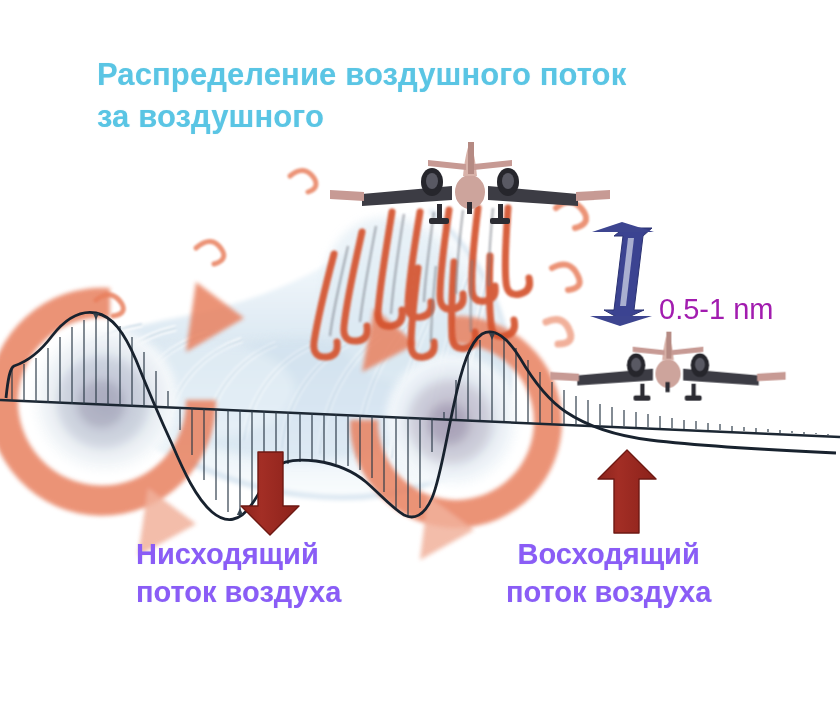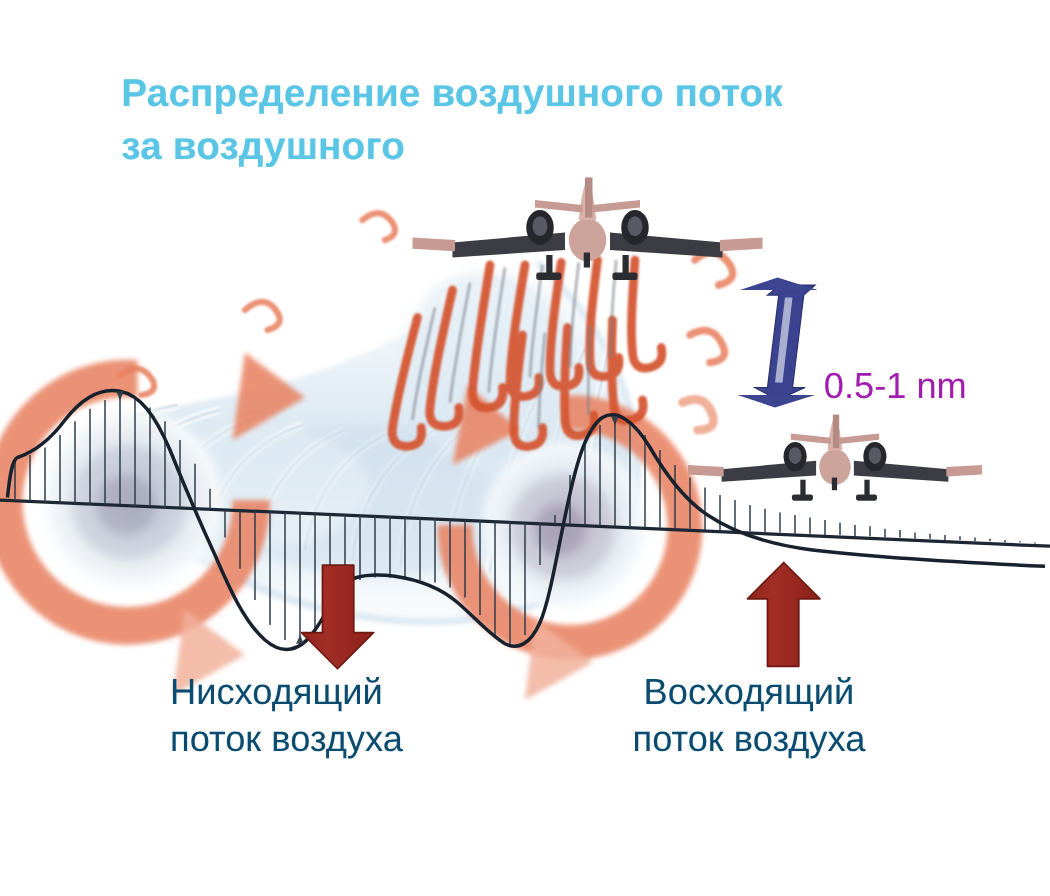--- a/index.html
+++ b/index.html
@@ -51,23 +51,23 @@
     top: 265px;
     color: #a21caf;
     font-size: 29px;
     font-weight: normal;
     line-height: 1;
     white-space: nowrap;
     margin-top: 30px;
   }
   .flow-label {
     position: absolute;
-    color: #0c4a6e;
+    color: #8b5cf6;
     font-size: 29px;
-    font-weight: normal;
+    font-weight: bold;
     line-height: 1.32;
     text-shadow: 0 0 1px rgba(90,197,228,0.3);
   }
   .flow-label .l { display: block; white-space: nowrap; }
   #label-down { left: 136px; top: 535px; }
   #label-up   { left: 506px; top: 535px; text-align: center; }
 </style>
 </head>
 <body>
 

